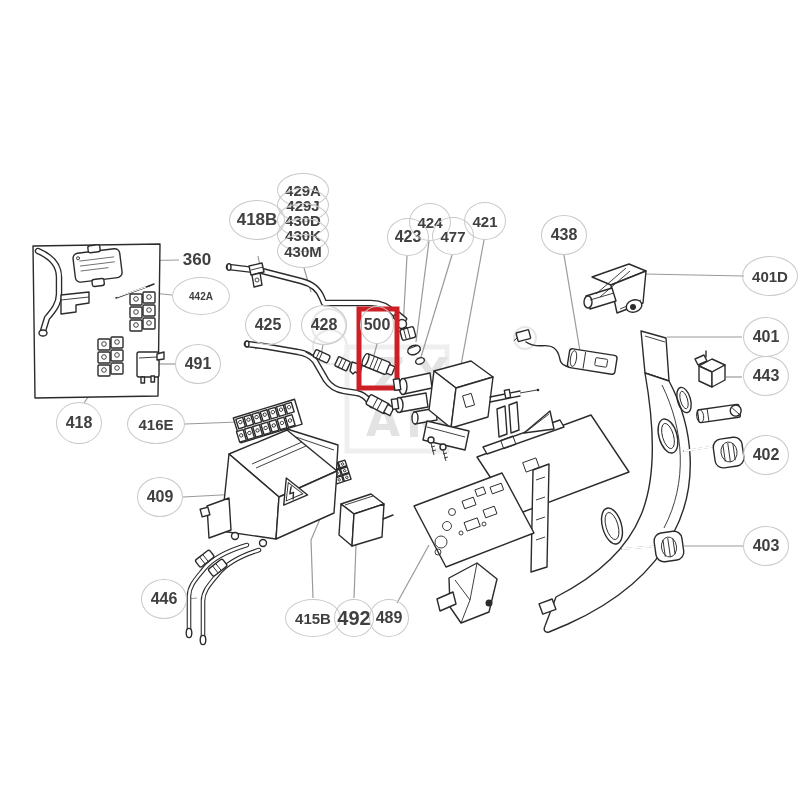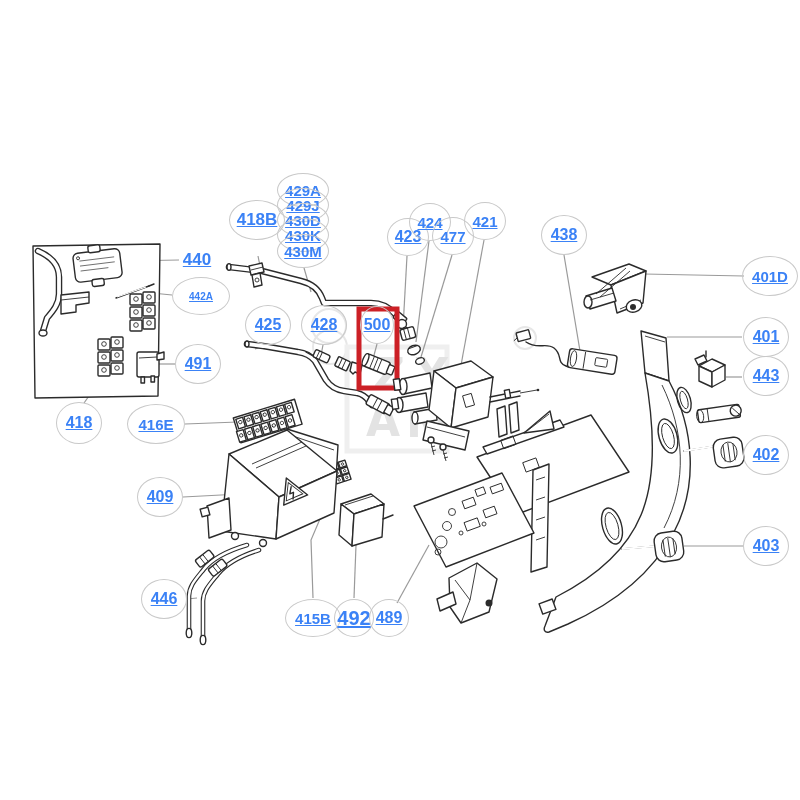--- a/index.html
+++ b/index.html
@@ -12,22 +12,22 @@
   svg .det{fill:none;stroke:#555;stroke-width:0.8;}
   svg .tube{fill:none;stroke:#2b2b2b;stroke-width:6.5;stroke-linejoin:round;stroke-linecap:round;}
   svg .tubew{fill:none;stroke:#ffffff;stroke-width:3.8;stroke-linejoin:round;stroke-linecap:round;}
   svg .wire{fill:none;stroke:#2b2b2b;stroke-width:4.6;stroke-linecap:round;}
   svg .wirew{fill:none;stroke:#ffffff;stroke-width:2.4;stroke-linecap:round;}
   svg .leader{fill:none;stroke:#9a9a9a;stroke-width:1.2;}
   svg .wm{stroke:#e7e7e7;fill:none;stroke-width:2;}
   svg text.wmt{font-family:"DejaVu Sans",sans-serif;font-weight:bold;fill:#e3e3e3;font-size:44px;stroke:none;}
   #labels{position:absolute;left:0;top:0;width:800px;height:800px;}
   .part-label{position:absolute;display:flex;align-items:center;justify-content:center;
-     border-radius:50%;border:1.5px solid #c9c9c9;color:#3b82f6;font-weight:bold;
-     background:transparent;box-sizing:border-box;letter-spacing:0;text-decoration:underline;}
+     border-radius:50%;border:1.5px solid #c9c9c9;color:#404040;font-weight:bold;
+     background:transparent;box-sizing:border-box;letter-spacing:0;}
   .part-label.plain{border:none;}
 </style>
 </head>
 <body>
 
 <div id="stage">
 <svg id="art" width="800" height="800" viewBox="0 0 800 800">
 
   <g>
     <circle class="wm" cx="329" cy="326" r="17"></circle>
@@ -438,21 +438,21 @@
     <path d="M622,549 L657,546" stroke="#fff" stroke-width="2.2" fill="none"></path>
     <g transform="rotate(-8 669 547)">
       <rect class="w" x="655" y="532" width="28" height="29" rx="8" stroke-width="1.6"></rect>
       <ellipse class="thin" cx="669" cy="547" rx="7.5" ry="10"></ellipse>
       <path class="thin" d="M664,539 L664,556 M669,538 L669,557 M674,539 L674,555"></path>
     </g>
   </g>
 </svg>
 
 <div id="labels">
-      <div class="part-label plain" style="left: 174px; top: 249px; width: 46px; height: 22px; font-size: 17px;">440</div>
+      <div class="part-label plain" style="left: 174px; top: 249px; width: 46px; height: 22px; font-size: 17px;">360</div>
       <div class="part-label" style="left: 172px; top: 277px; width: 58px; height: 38px; font-size: 10px;">442A</div>
       <div class="part-label" style="left: 175px; top: 344px; width: 46px; height: 40px; font-size: 16px;">491</div>
       <div class="part-label" style="left: 56px; top: 402px; width: 46px; height: 42px; font-size: 16px;">418</div>
       <div class="part-label" style="left: 127px; top: 404px; width: 58px; height: 40px; font-size: 15px;">416E</div>
       <div class="part-label" style="left: 229px; top: 200px; width: 56px; height: 40px; font-size: 17px;">418B</div>
       <div class="part-label" style="left: 277px; top: 173px; width: 52px; height: 34px; font-size: 15px;">429A</div>
       <div class="part-label" style="left: 277px; top: 188px; width: 52px; height: 34px; font-size: 15px;">429J</div>
       <div class="part-label" style="left: 277px; top: 203px; width: 52px; height: 34px; font-size: 15px;">430D</div>
       <div class="part-label" style="left: 277px; top: 218px; width: 52px; height: 34px; font-size: 15px;">430K</div>
       <div class="part-label" style="left: 277px; top: 234px; width: 52px; height: 34px; font-size: 15px;">430M</div>

